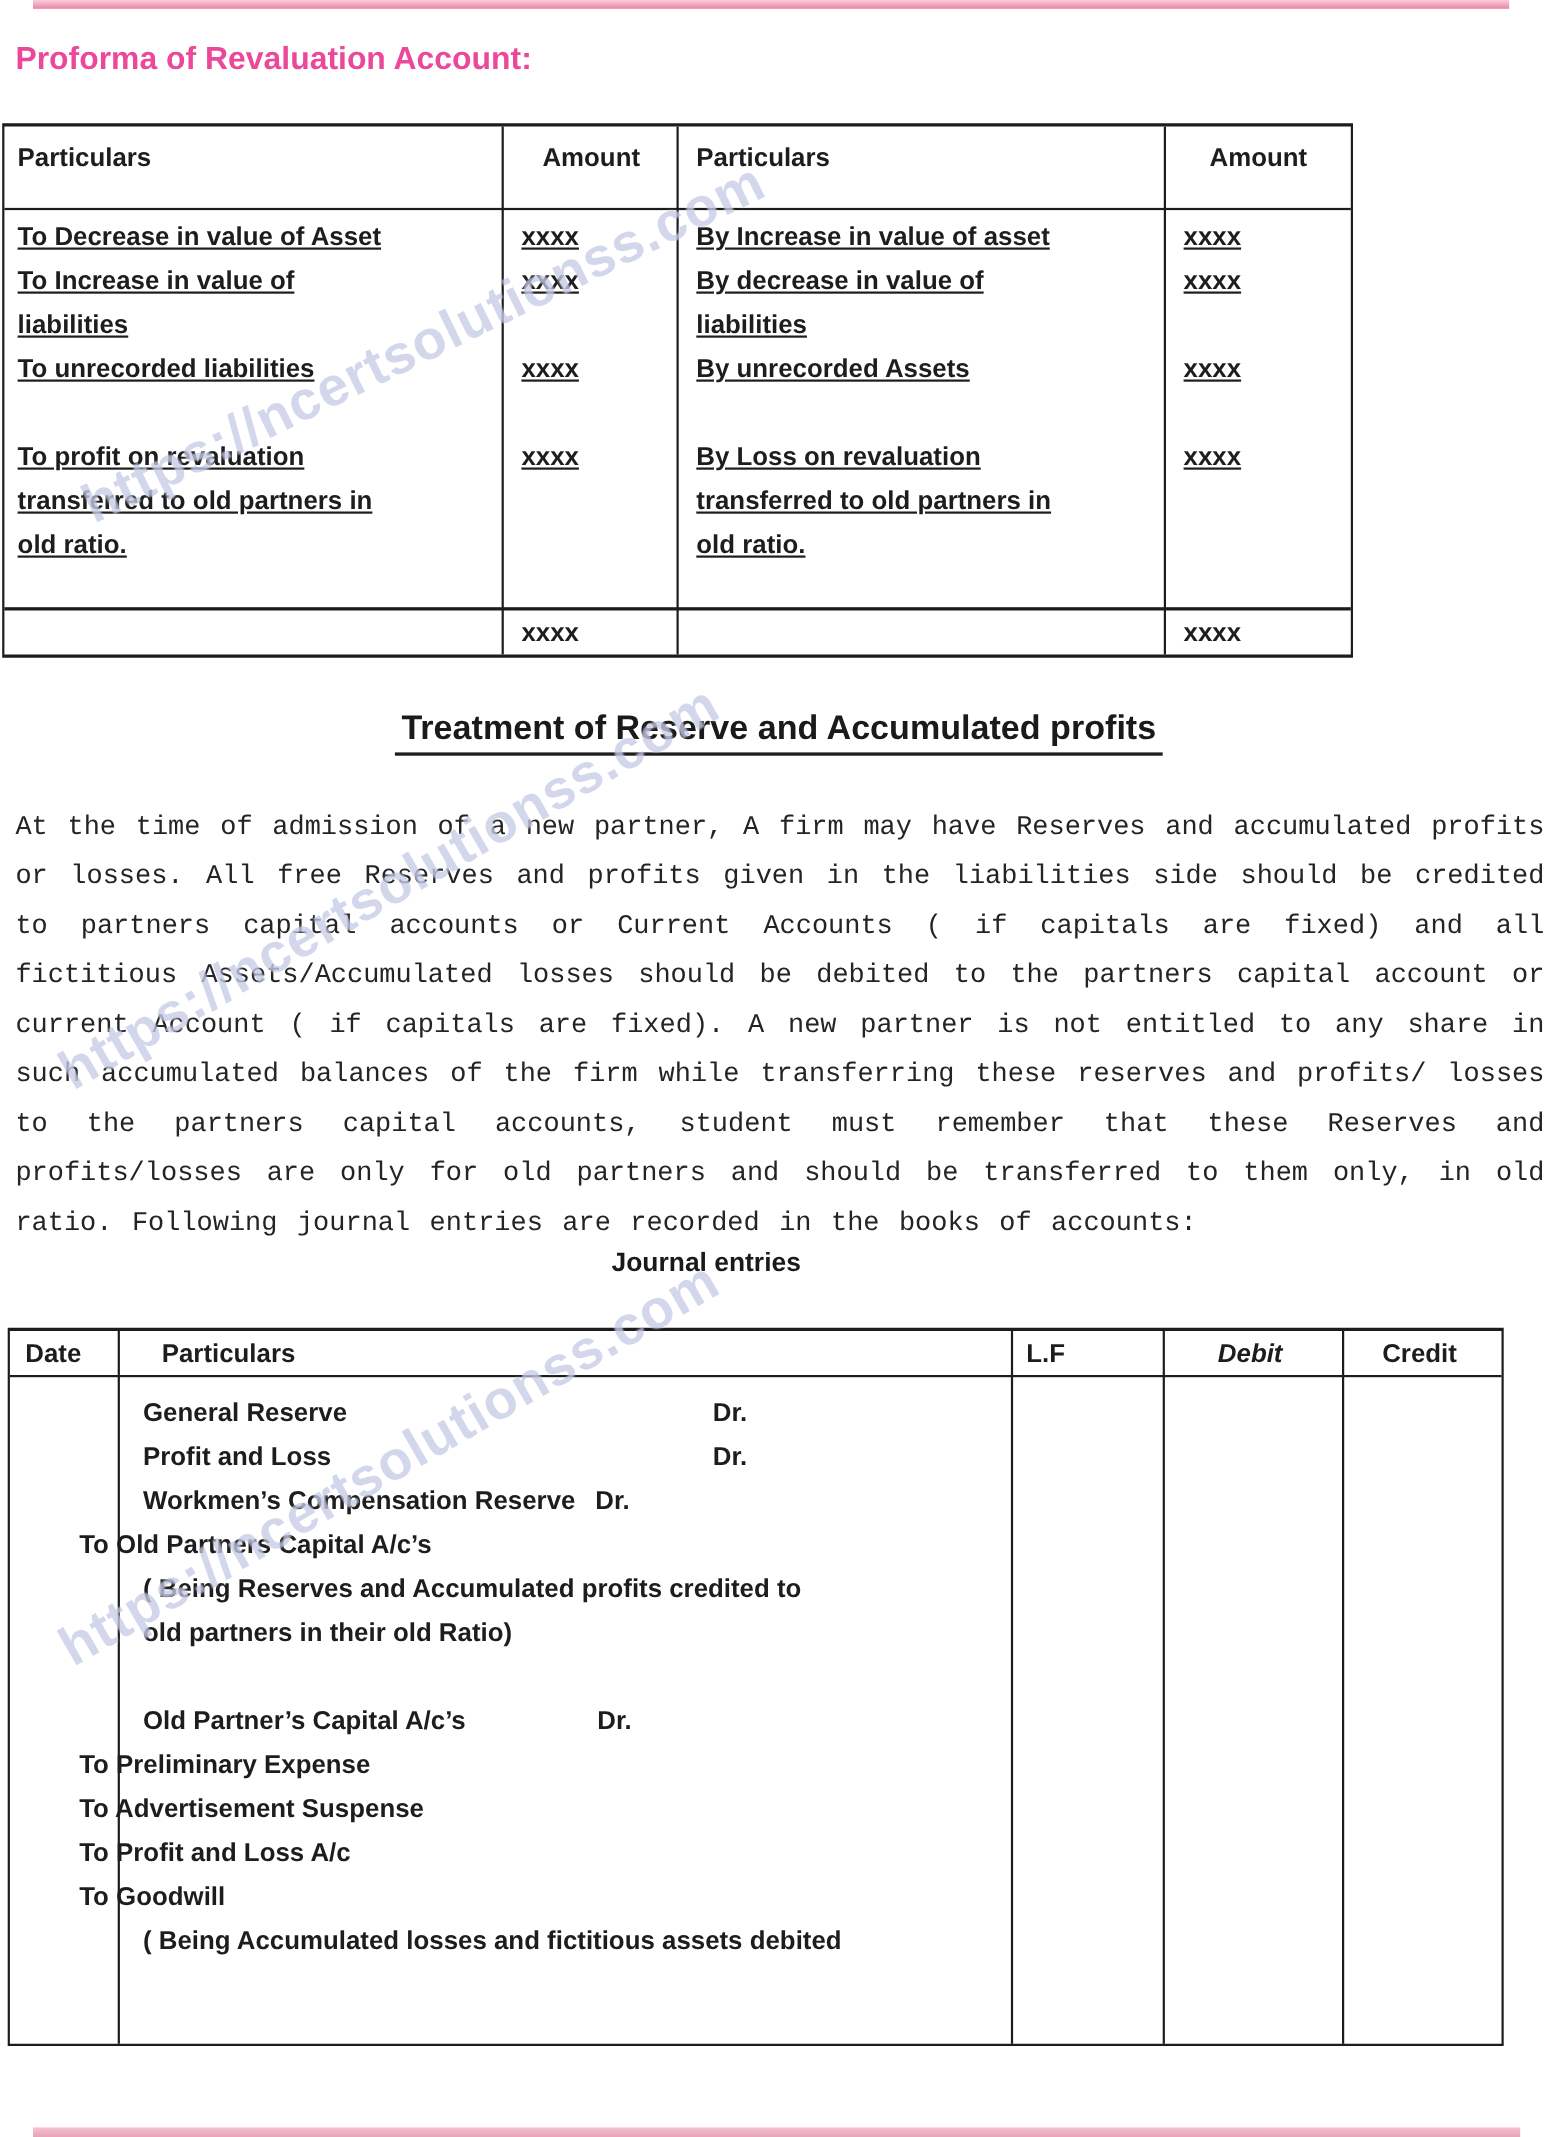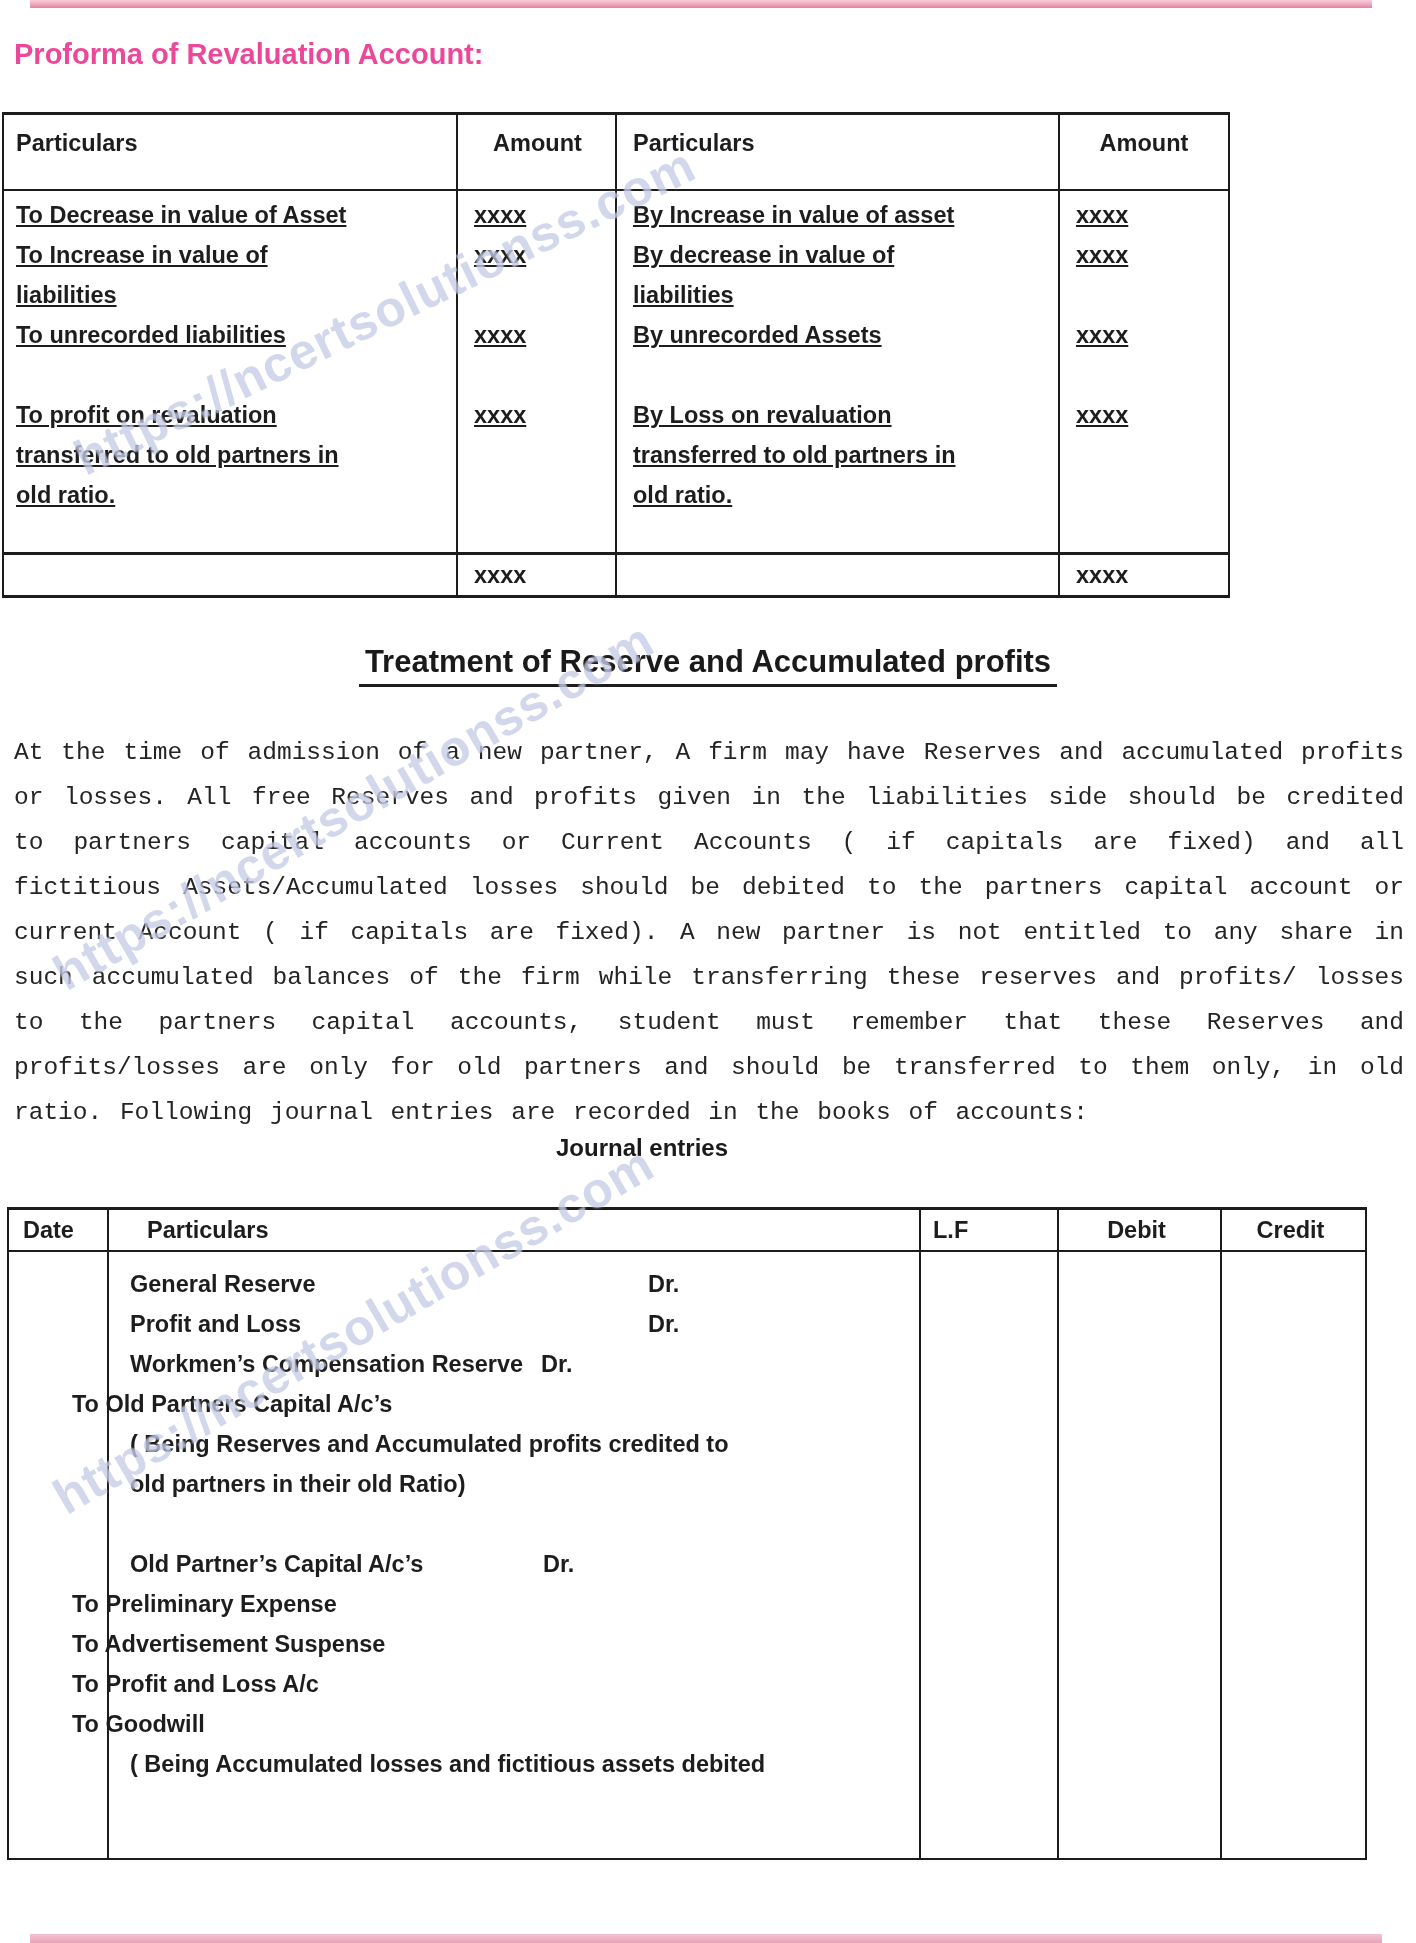--- a/index.html
+++ b/index.html
@@ -53,21 +53,21 @@
     font-size:23.5px;font-weight:bold;line-height:40px;
   }
   .jtable .vl{position:absolute;top:0;bottom:0;width:2px;background:#1c1c1c;}
   .jtable .jv1{left:98px}.jtable .jv2{left:910px}.jtable .jv3{left:1048px}.jtable .jv4{left:1211px}
   .jtable .hl-head{position:absolute;left:0;right:0;top:40px;height:2px;background:#1c1c1c;}
   .j-head{position:absolute;top:0;left:0;right:0;height:40px;display:flex;align-items:center;}
   .jc{box-sizing:border-box;flex:0 0 auto;}
   .jc-date{width:100px;padding-left:14px;}
   .jc-part{width:810px;padding-left:38px;}
   .jc-lf{width:138px;padding-left:14px;}
-  .jc-debit{width:159px;text-align:center;}
+  .jc-debit{width:159px;text-align:center;font-style:italic;}
   .jc-credit{flex:1 1 auto;text-align:center;}
   .j-body{position:absolute;top:42px;left:0;right:0;padding-top:12px;}
   .jl{display:flex;height:40px;line-height:40px;padding-left:121px;}
   .jl .jn{white-space:nowrap;}
   .jl .w1{min-width:518px;}
   .jl .w2{min-width:413px;}
   .jl .w3{margin-right:18px;}
   .jl.ind{padding-left:63px;}
   
   .wm{position:absolute;font-weight:bold;font-size:50px;letter-spacing:1px;white-space:nowrap;

